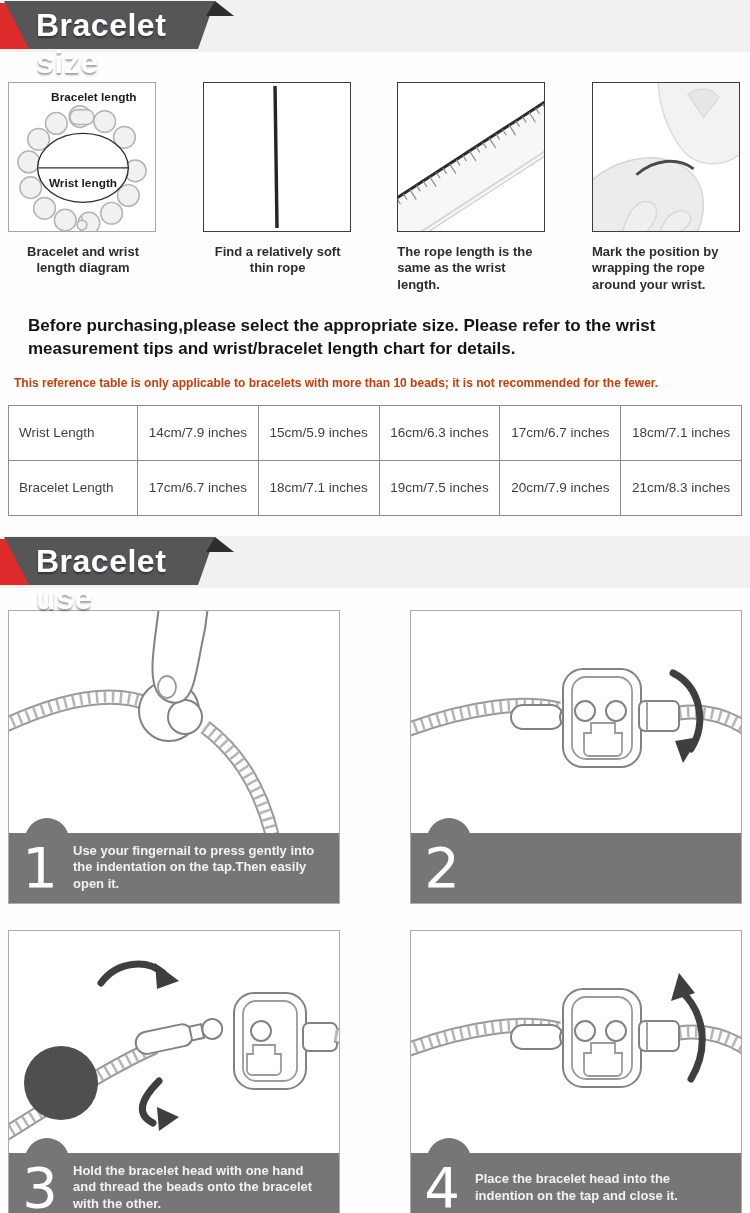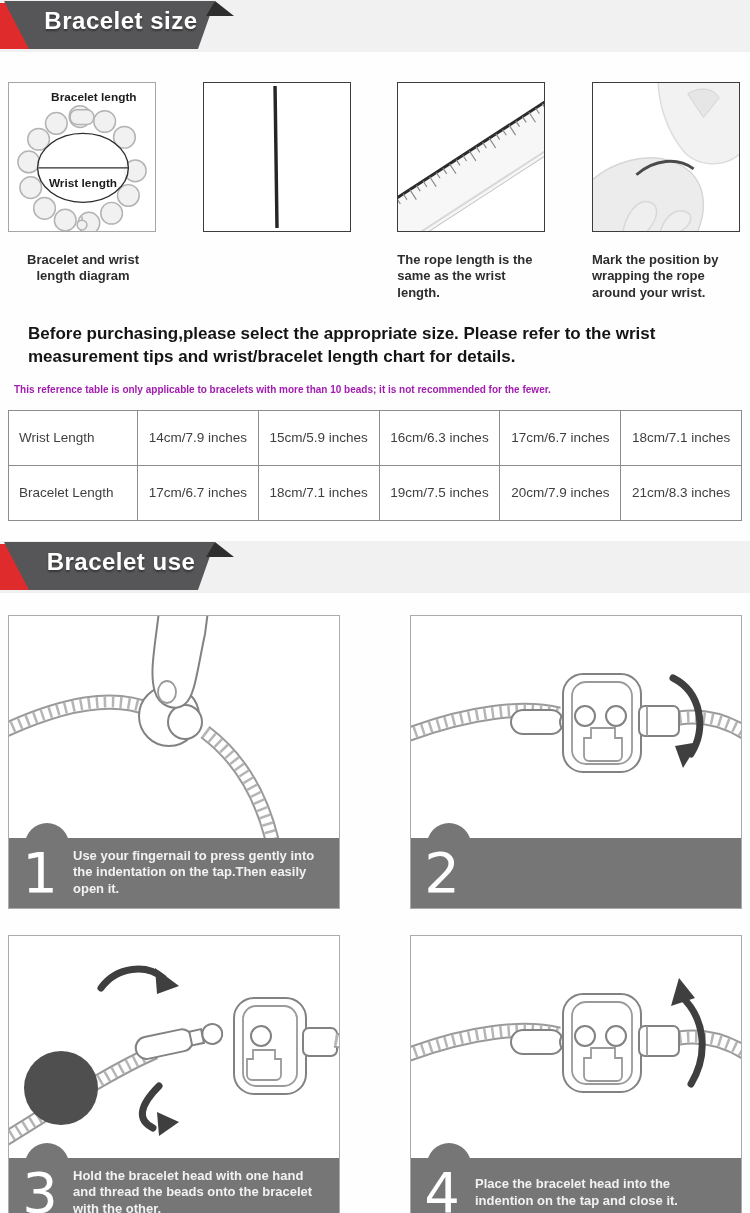--- a/index.html
+++ b/index.html
@@ -3,35 +3,35 @@
 <meta charset="utf-8">
 <style>
   html,body{margin:0;padding:0;background:#ffffff;}
   .page{position:relative;width:750px;min-height:1213px;margin:0 auto;background:#fefefe;
         font-family:"Liberation Sans",sans-serif;color:#222;overflow:hidden;}
 
   
   .band{height:52px;background:#f1f1f2;position:relative;}
   .ribbon{position:absolute;left:0;top:0;width:240px;height:52px;}
   .ribbon svg{display:block;}
-  .ribbon-label{position:absolute;left:36px;top:7px;width:170px;text-align:center;
-      font-size:24px;font-weight:800;color:#ffffff;letter-spacing:.5px;
+  .ribbon-label{position:absolute;left:36px;top:7px;width:170px;text-align:left;
+      font-size:32px;font-weight:800;color:#ffffff;letter-spacing:.5px;
       text-shadow:0 2px 2px rgba(0,0,0,.38);}
 
   
   .measure-row{display:flex;justify-content:space-between;padding:0 8px;margin-top:30px;}
   .measure-fig{width:150px;}
   .imgbox{width:146px;height:148px;background:#fff;border:1.5px solid #3c3c3c;overflow:hidden;}
   .imgbox.light{border:1px solid #a6a6a6;}
-  .measure-caption{margin-top:20px;font-size:13px;line-height:1.25;font-weight:700;color:#2d2d2d;}
+  .measure-caption{margin-top:12px;font-size:13px;line-height:1.25;font-weight:700;color:#2d2d2d;}
   .measure-caption.center{text-align:center;}
 
   
   .intro{margin:22px 28px 0;font-size:17px;line-height:1.35;font-weight:700;color:#141414;}
-  .warning{margin:15px 14px 0;font-size:10px;font-weight:700;color:#a21caf;}
+  .warning{margin:15px 14px 0;font-size:12px;font-weight:700;color:#c2410c;}
 
   
   .size-table{margin:15px 8px 0;border-collapse:collapse;width:734px;table-layout:fixed;}
   .size-table td{border:1.5px solid #8c8c8c;height:50px;padding:2px 6px;
       font-size:13.5px;color:#3f3f3f;text-align:center;background:#fff;}
   .size-table td.rowlabel{text-align:left;padding-left:10px;width:112px;}
 
   
   .use-grid{display:flex;flex-wrap:wrap;justify-content:space-between;
       padding:0 8px;margin-top:22px;row-gap:26px;}
@@ -102,20 +102,21 @@
       </div>
       <div class="measure-caption center">Bracelet and wrist length diagram</div>
     </div>
 
     <div class="measure-fig">
       <div class="imgbox">
         <svg width="146" height="148" viewBox="0 0 148 148">
           <path d="M72 2 L74 146" stroke="#262626" stroke-width="3.5" fill="none"></path>
         </svg>
       </div>
+      <div class="measure-caption center">Find a relatively soft thin rope</div>
     </div>
 
     <div class="measure-fig">
       <div class="imgbox">
         <svg width="146" height="148" viewBox="0 0 148 148">
           <g transform="rotate(-33 74 74)">
             <rect x="-45" y="68" width="240" height="46" fill="#f7f7f7" stroke="#c2c2c2" stroke-width="1"></rect>
             <line x1="-45" y1="68" x2="195" y2="68" stroke="#2b2b2b" stroke-width="3"></line>
             <line x1="-45" y1="110" x2="195" y2="110" stroke="#d8d8d8" stroke-width="2"></line>
             <path d="M-36 68v7 M-28 68v7 M-20 68v12 M-12 68v7 M-4 68v7 M4 68v12 M12 68v7 M20 68v7 M28 68v12 M36 68v7 M44 68v7 M52 68v12 M60 68v7 M68 68v7 M76 68v12 M84 68v7 M92 68v7 M100 68v12 M108 68v7 M116 68v7 M124 68v12 M132 68v7 M140 68v7 M148 68v12 M156 68v7 M164 68v7 M172 68v12 M180 68v7" stroke="#8a8a8a" stroke-width="1.2" fill="none"></path>

